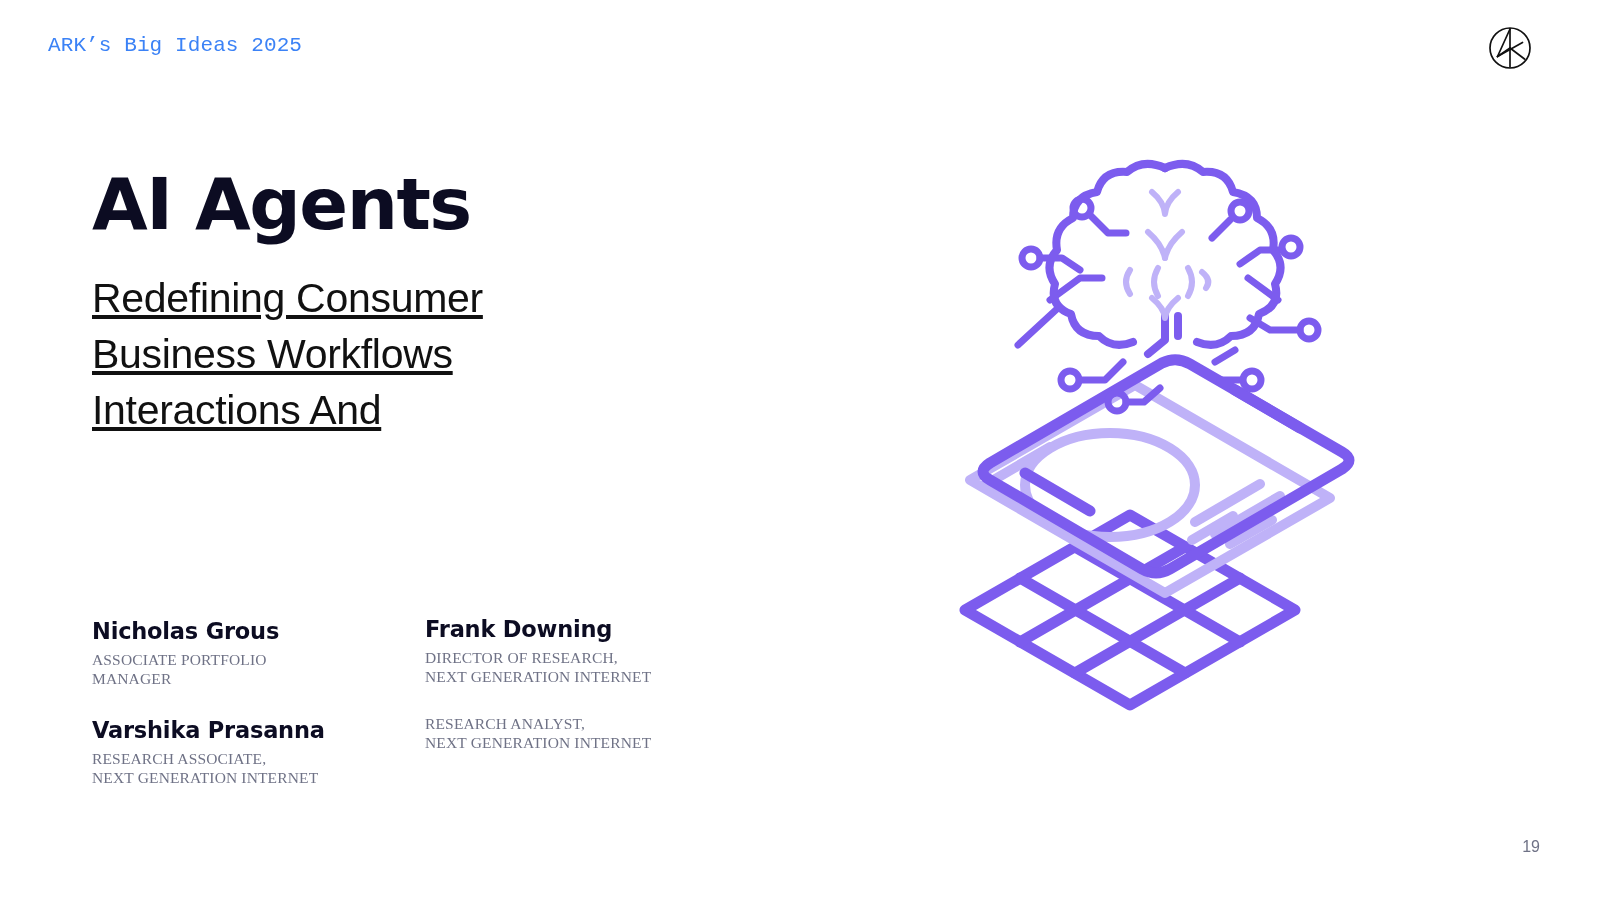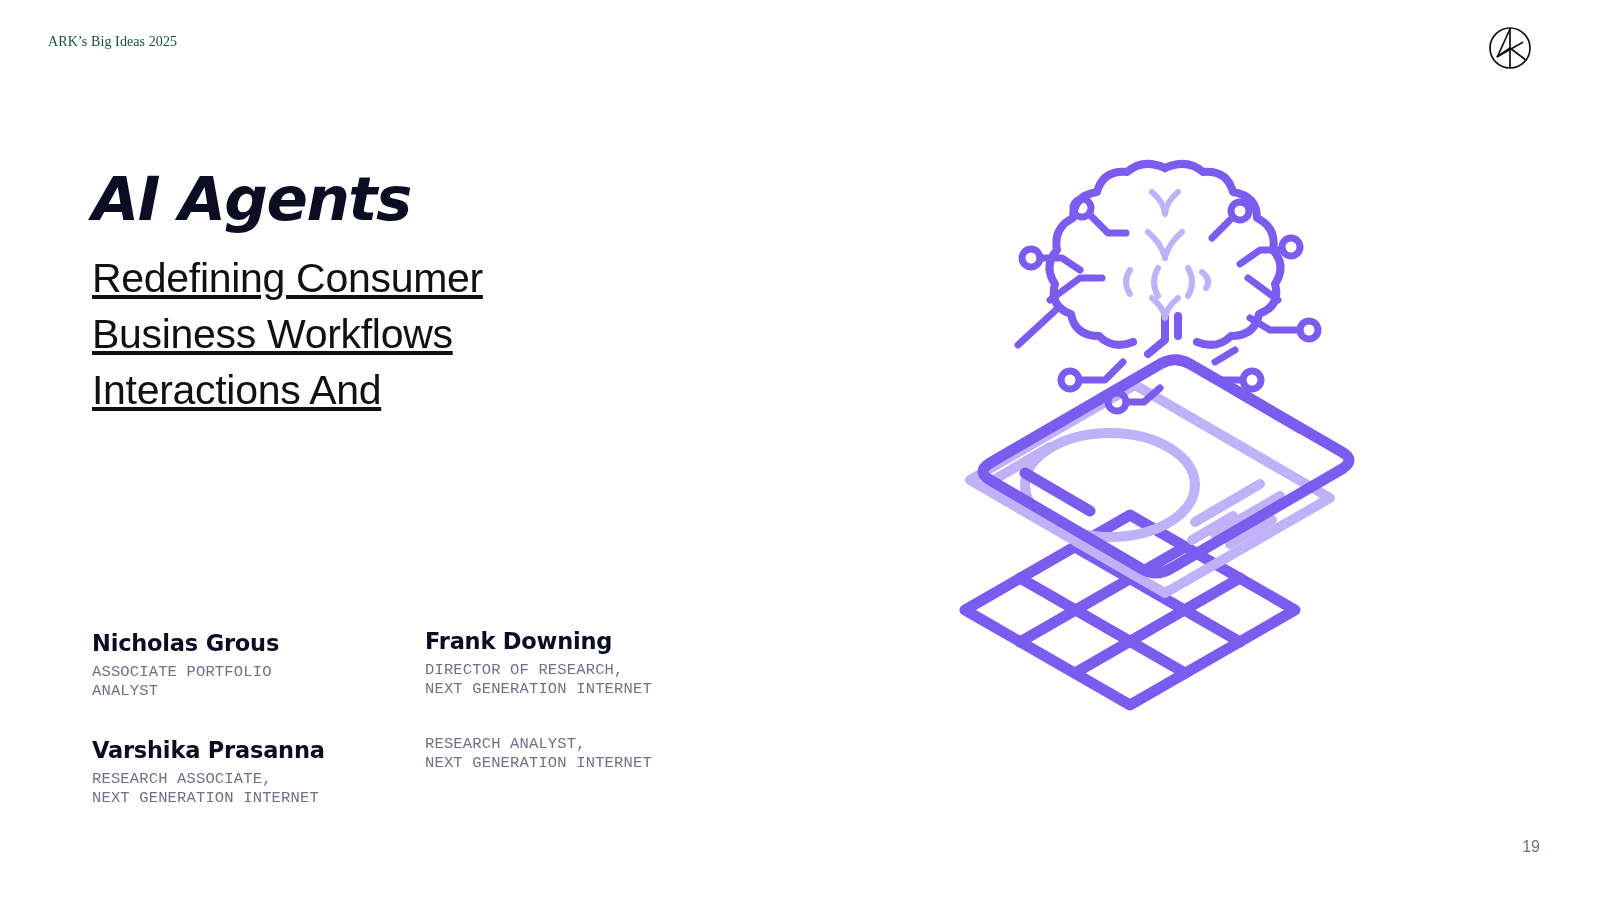--- a/index.html
+++ b/index.html
@@ -14,49 +14,48 @@
     overflow: hidden;
     font-family: "DejaVu Sans", "Liberation Sans", sans-serif;
     -webkit-font-smoothing: antialiased;
   }
 
   
   .eyebrow {
     position: absolute;
     left: 48px;
     top: 34px;
-    font-size: 14px;
-    color: #14532d;
+    font-size: 21px;
+    color: #3b82f6;
     letter-spacing: 0.1px;
-    font-family: Liberation Serif, serif;
+    font-family: Liberation Mono, monospace;
   }
   .brand-logo {
     position: absolute;
     right: 68px;
     top: 26px;
     width: 44px;
     height: 44px;
   }
 
   
   .content {
     position: absolute;
     left: 92px;
     top: 168px;
     width: 620px;
   }
   .title {
-    font-size: 61px;
+    font-size: 72px;
     line-height: 1.0;
     font-weight: 800;
     color: #0c0c22;
     letter-spacing: -1.5px;
-    margin: 0 0 22px 0;
+    margin: 0 0 31px 0;
     font-family: "DejaVu Sans", "Liberation Sans", sans-serif;
-    font-style: italic;
   }
   .subtitle {
     font-size: 41px;
     line-height: 1.36;
     font-weight: 400;
     color: #111111;
     margin: 0;
     letter-spacing: -0.3px;
     font-family: "Liberation Sans", "DejaVu Sans", sans-serif;
   }
@@ -64,37 +63,36 @@
 
   
   .authors {
     position: absolute;
     left: 92px;
     top: 618px;
     width: 600px;
     display: grid;
     grid-template-columns: 333px 1fr;
     grid-template-rows: auto auto;
-    row-gap: 36px;
-    margin-top: 12px;
+    row-gap: 28px;
   }
   .author-name {
     font-size: 22.5px;
     font-weight: 800;
     color: #0c0c22;
     letter-spacing: -0.2px;
     margin: 0 0 7px 0;
     font-family: "DejaVu Sans", "Liberation Sans", sans-serif;
   }
   .author-role {
     font-size: 15.5px;
     line-height: 1.22;
     color: #6f7286;
     letter-spacing: 0.15px;
-    font-family: Liberation Mono, monospace;
+    font-family: Liberation Serif, serif;
   }
   .author-role span { display: block; }
   .author-cell.offset-top { margin-top: -2px; }
 
   
   .page-number {
     position: absolute;
     right: 60px;
     bottom: 44px;
     font-size: 16px;
@@ -135,21 +133,21 @@
     <span class="subtitle-line">Interactions And</span>
   </p>
 </div>
 
 <div class="authors">
 
   <div class="author-cell">
     <div class="author-name">Nicholas Grous</div>
     <div class="author-role">
       <span>ASSOCIATE PORTFOLIO</span>
-      <span>ANALYST</span>
+      <span>MANAGER</span>
     </div>
   </div>
 
   <div class="author-cell offset-top">
     <div class="author-name">Frank Downing</div>
     <div class="author-role">
       <span>DIRECTOR OF RESEARCH,</span>
       <span>NEXT GENERATION INTERNET</span>
     </div>
   </div>

